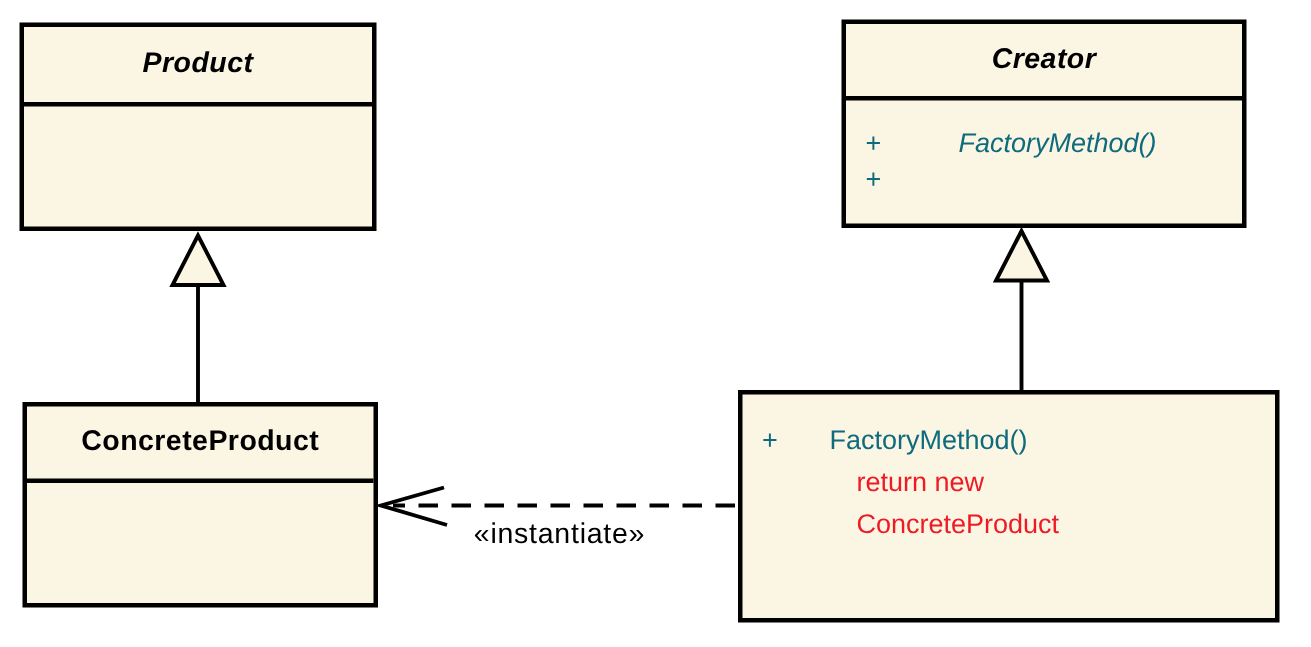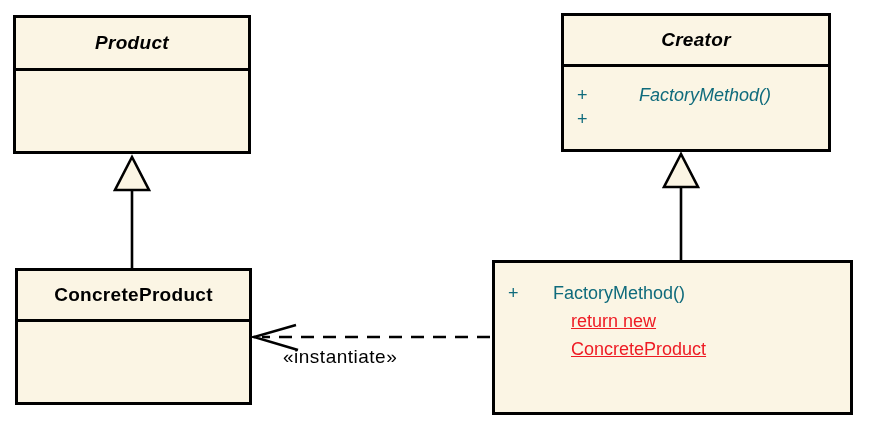--- a/index.html
+++ b/index.html
@@ -53,25 +53,25 @@
   #box-concrete-creator .class-title{height:50px;}
 
   .methods{padding-top:16px;padding-left:13px;font-size:18px;color:var(--teal);}
   .mrow{display:flex;align-items:center;line-height:24px;}
   #box-concrete-creator .mrow{line-height:28px;}
   .vis{flex:0 0 auto;}
   #box-creator .vis{width:62px;}
   #box-concrete-creator .vis{width:45px;}
   .mname{white-space:nowrap;}
   .red{color:var(--red);}
-  .indent{padding-left:18px;text-decoration:underline;}
+  .indent{padding-left:18px;}
 
   .stereotype{
     position:absolute;left:283px;top:346px;width:180px;
-    font-size:19px;color:var(--ink);
+    text-align:center;font-size:19px;color:var(--ink);
     letter-spacing:0.5px;
   }
 </style>
 </head>
 <body>
 
 <div class="canvas">
 
   <svg class="connectors" width="874" height="431" viewBox="0 0 874 431" aria-hidden="true">
 

